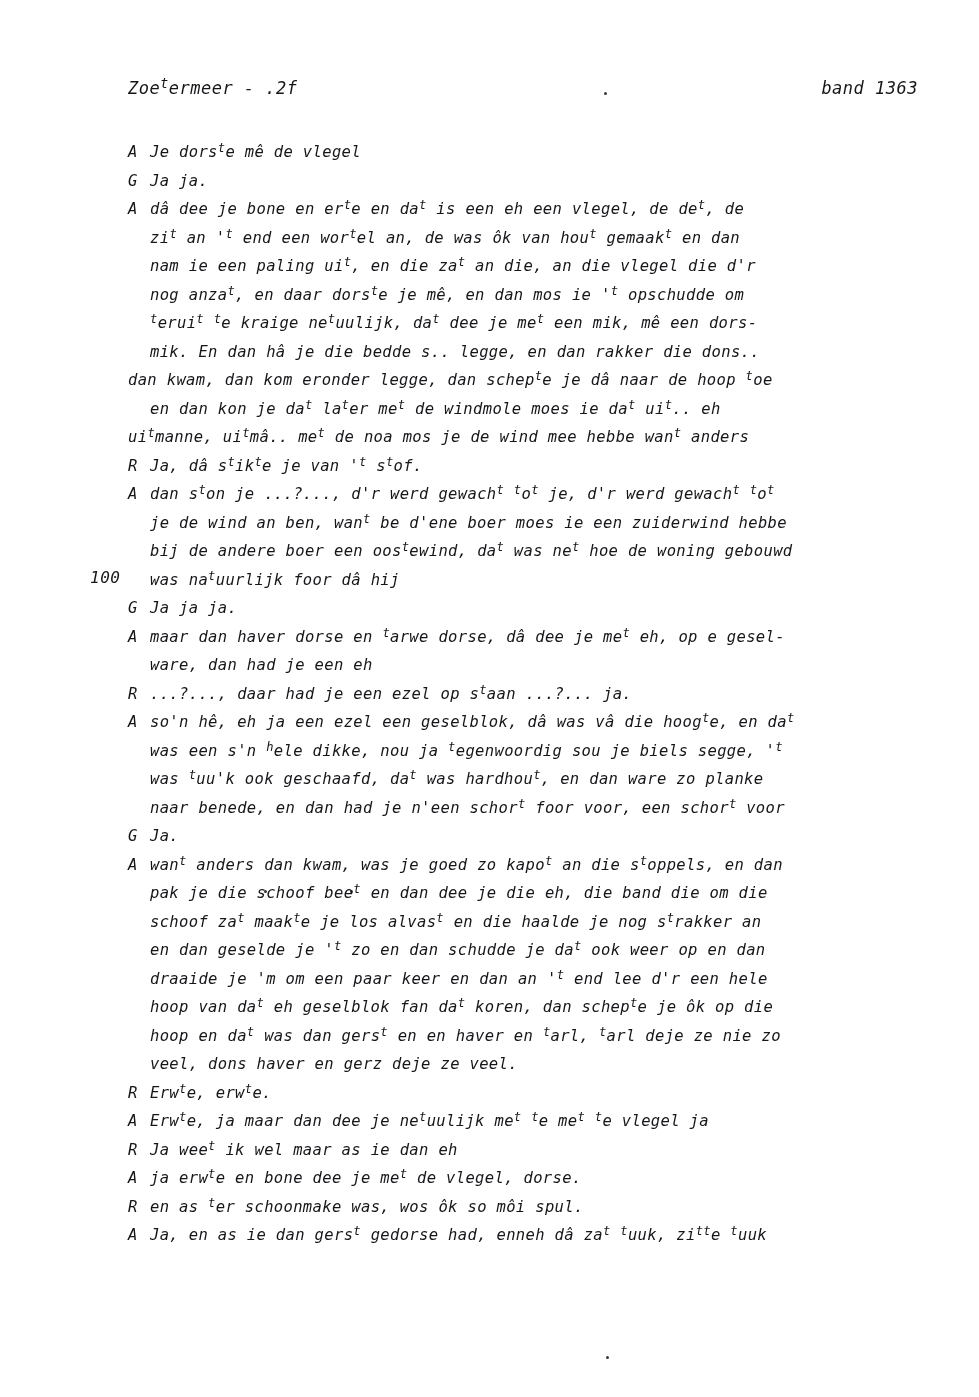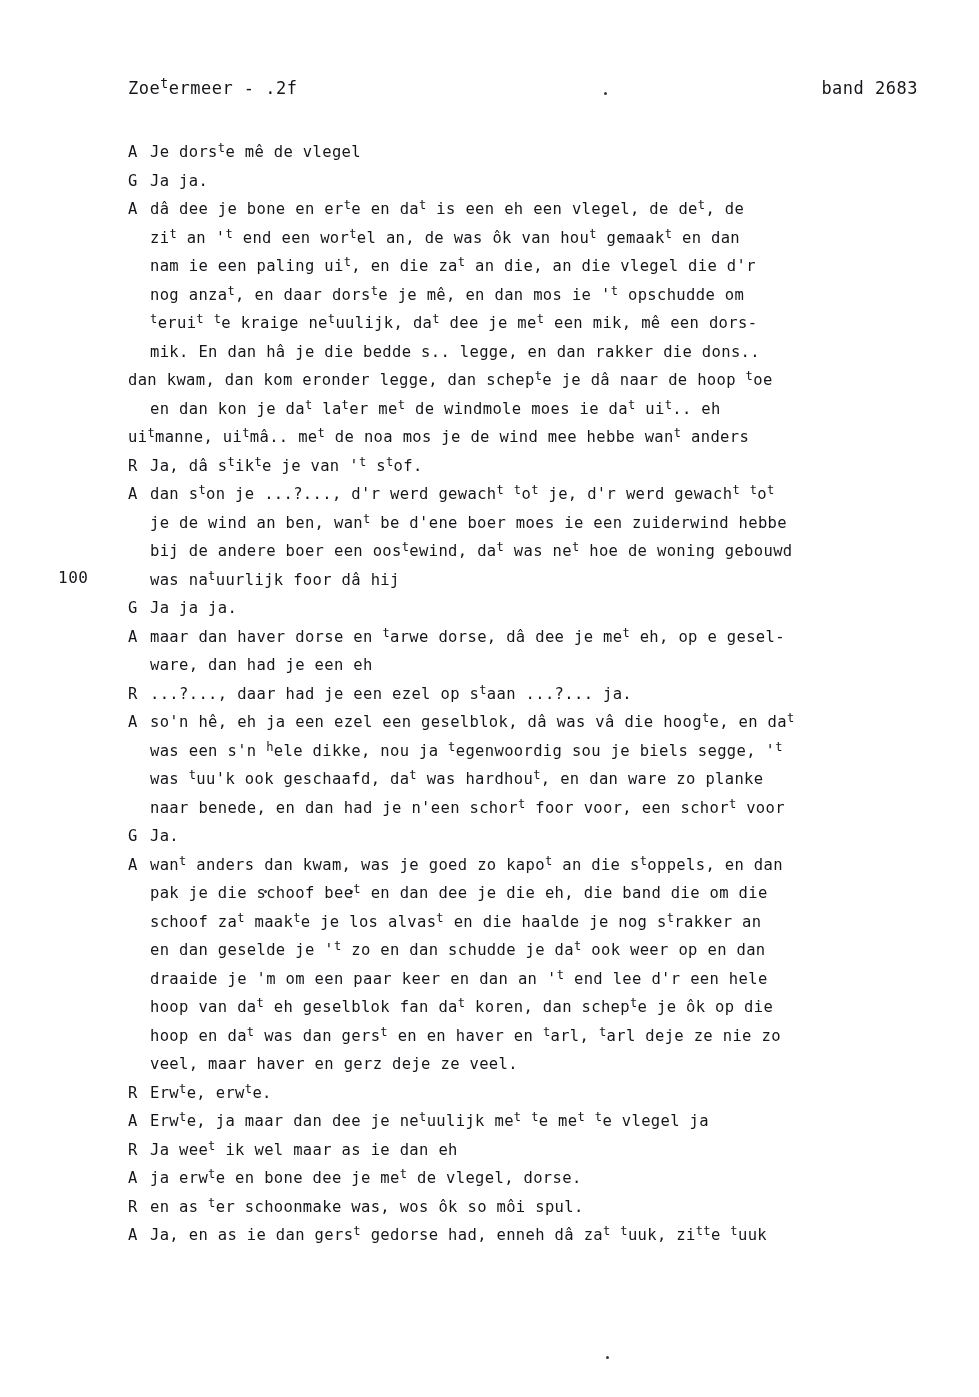--- a/index.html
+++ b/index.html
@@ -13,20 +13,21 @@
     position: relative;
     font-family: "DejaVu Sans Mono", monospace;
     color: #16161a;
   }
   .page {
     position: absolute;
     top: 0; left: 0;
     width: 979px;
     height: 1397px;
     overflow: hidden;
+    font-style: italic;
   }
   .header {
     position: absolute;
     top: 78px;
     left: 128px;
     width: 790px;
     font-size: 17px;
     letter-spacing: 0.5px;
     display: flex;
     justify-content: space-between;
@@ -102,21 +103,21 @@
     border-radius: 50%;
   }
 </style>
 </head>
 <body>
 
 <div class="page">
 
   <div class="header">
     <span class="left">Zoe<sup>t</sup>ermeer - .2f</span>
-    <span class="right">band 2683</span>
+    <span class="right">band 1363</span>
   </div>
 
   <div class="dot-tl"></div>
   <div class="dot-mid"></div>
   <div class="dot-mid2"></div>
   <div class="dot-bot"></div>
 
   <div class="body-text">
       <div class="line"><span class="spk">A</span><span>Je dors<sup>t</sup>e mê de vlegel</span></div>
       <div class="line"><span class="spk">G</span><span>Ja ja.</span></div>
@@ -143,23 +144,23 @@
       <div class="line cont"><span>was <sup>t</sup>uu'k ook geschaafd, da<sup>t</sup> was hardhou<sup>t</sup>, en dan ware zo planke</span></div>
       <div class="line cont"><span>naar benede, en dan had je n'een schor<sup>t</sup> foor voor, een schor<sup>t</sup> voor</span></div>
       <div class="line"><span class="spk">G</span><span>Ja.</span></div>
       <div class="line"><span class="spk">A</span><span>wan<sup>t</sup> anders dan kwam, was je goed zo kapo<sup>t</sup> an die s<sup>t</sup>oppels, en dan</span></div>
       <div class="line cont"><span>pak je die schoof bee<sup>t</sup> en dan dee je die eh, die band die om die</span></div>
       <div class="line cont"><span>schoof za<sup>t</sup> maak<sup>t</sup>e je los alvas<sup>t</sup> en die haalde je nog s<sup>t</sup>rakker an</span></div>
       <div class="line cont"><span>en dan geselde je '<sup>t</sup> zo en dan schudde je da<sup>t</sup> ook weer op en dan</span></div>
       <div class="line cont"><span>draaide je 'm om een paar keer en dan an '<sup>t</sup> end lee d'r een hele</span></div>
       <div class="line cont"><span>hoop van da<sup>t</sup> eh geselblok fan da<sup>t</sup> koren, dan schep<sup>t</sup>e je ôk op die</span></div>
       <div class="line cont"><span>hoop en da<sup>t</sup> was dan gers<sup>t</sup> en en haver en <sup>t</sup>arl, <sup>t</sup>arl deje ze nie zo</span></div>
-      <div class="line cont"><span>veel, maar haver en gerz deje ze veel.</span></div>
+      <div class="line cont"><span>veel, dons haver en gerz deje ze veel.</span></div>
       <div class="line"><span class="spk">R</span><span>Erw<sup>t</sup>e, erw<sup>t</sup>e.</span></div>
       <div class="line"><span class="spk">A</span><span>Erw<sup>t</sup>e, ja maar dan dee je ne<sup>t</sup>uulijk me<sup>t</sup> <sup>t</sup>e me<sup>t</sup> <sup>t</sup>e vlegel ja</span></div>
       <div class="line"><span class="spk">R</span><span>Ja wee<sup>t</sup> ik wel maar as ie dan eh</span></div>
       <div class="line"><span class="spk">A</span><span>ja erw<sup>t</sup>e en bone dee je me<sup>t</sup> de vlegel, dorse.</span></div>
       <div class="line"><span class="spk">R</span><span>en as <sup>t</sup>er schoonmake was, wos ôk so môi spul.</span></div>
       <div class="line"><span class="spk">A</span><span>Ja, en as ie dan gers<sup>t</sup> gedorse had, enneh dâ za<sup>t</sup> <sup>t</sup>uuk, zi<sup>tt</sup>e <sup>t</sup>uuk</span></div>
     </div>
 
-<div class="linenum" style="top: 567.5px;">100</div>
+<div class="linenum" style="top: 567.5px; margin-left: 32px;">100</div>
   </div>
 
 </body></html>

